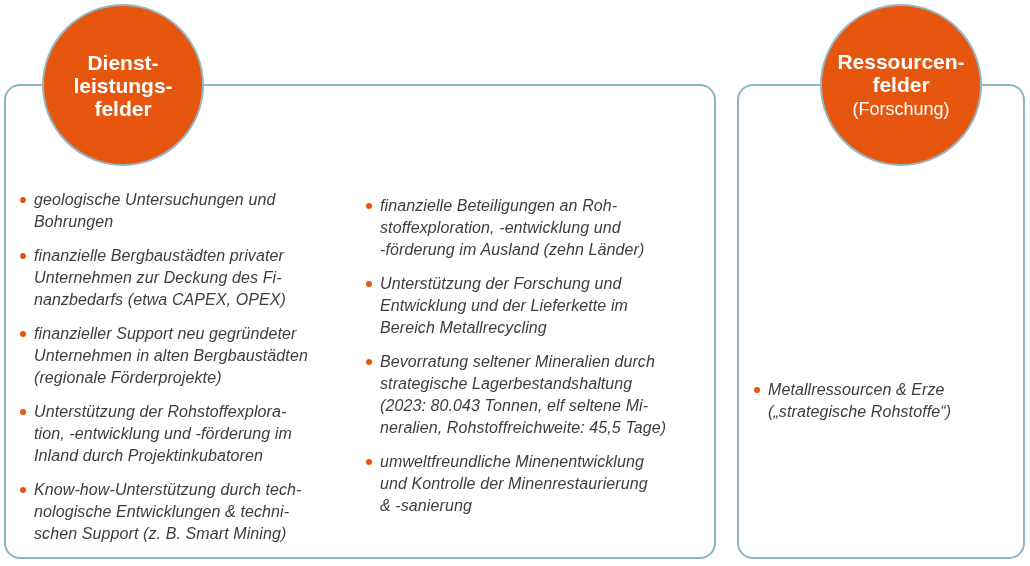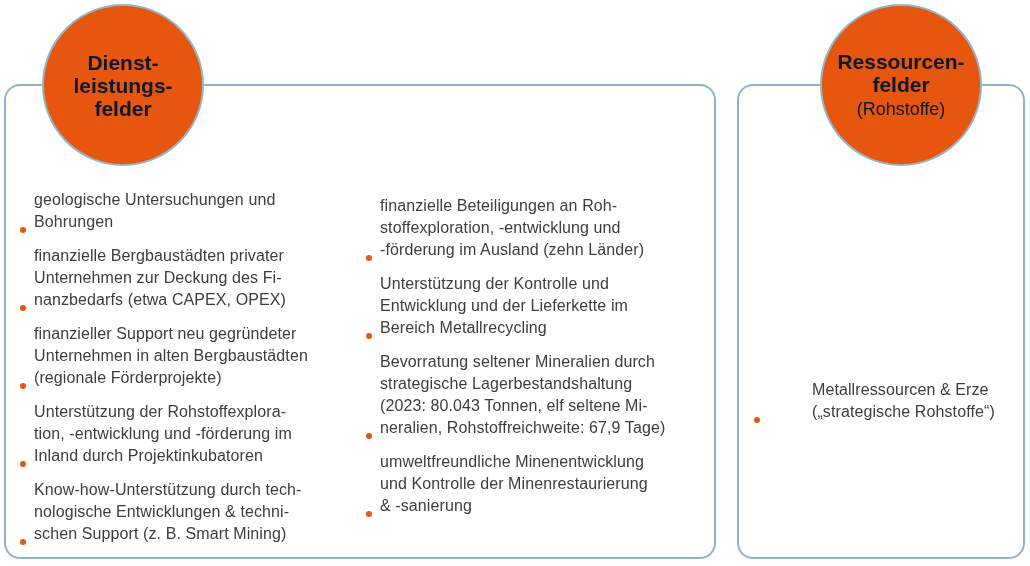--- a/index.html
+++ b/index.html
@@ -28,21 +28,21 @@
     height: 162px;
     border-radius: 50%;
     background: #e6560e;
     border: 2px solid #95b5c2;
     box-sizing: border-box;
     display: flex;
     flex-direction: column;
     align-items: center;
     justify-content: center;
     text-align: center;
-    color: #0f172a;
+    color: #ffffff;
   }
   .badge-services  { left: 42px;  top: 4px; }
   .badge-resources { left: 820px; top: 4px; }
   .badge-title {
     font-weight: bold;
     font-size: 21px;
     line-height: 23px;
     white-space: pre-line;
   }
   .badge-subtitle {
@@ -54,22 +54,22 @@
   .col {
     position: absolute;
     list-style: none;
     margin: 0;
     padding: 0;
   }
   .col-services-1 { left: 20px;  top: 189px; width: 342px; }
   .col-services-2 { left: 366px; top: 195px; width: 348px; }
   .col-resources  { left: 754px; top: 379px; width: 262px; }
 
-  .item { display: flex; align-items: flex-end; margin-bottom: 12px; }
-  .col-resources .item { margin-bottom: 14px; gap: 44px; }
+  .item { display: flex; align-items: flex-start; margin-bottom: 12px; font-style: italic; }
+  .col-resources .item { margin-bottom: 14px; }
   .dot {
     flex: 0 0 auto;
     width: 6px;
     height: 6px;
     border-radius: 50%;
     background: #e6560e;
     margin: 8px 8px 0 0;
   }
   .txt {
     font-size: 16px;
@@ -120,30 +120,30 @@
 
   <ul class="col col-services-2">
     <li class="item">
       <span class="dot"></span>
       <span class="txt">finanzielle Beteiligungen an Roh-
 stoffexploration, -entwicklung und
 -förderung im Ausland (zehn Länder)</span>
     </li>
     <li class="item">
       <span class="dot"></span>
-      <span class="txt">Unterstützung der Kontrolle und
+      <span class="txt">Unterstützung der Forschung und
 Entwicklung und der Lieferkette im
 Bereich Metallrecycling</span>
     </li>
     <li class="item">
       <span class="dot"></span>
       <span class="txt">Bevorratung seltener Mineralien durch
 strategische Lagerbestandshaltung
 (2023: 80.043 Tonnen, elf seltene Mi-
-neralien, Rohstoffreichweite: 67,9 Tage)</span>
+neralien, Rohstoffreichweite: 45,5 Tage)</span>
     </li>
     <li class="item">
       <span class="dot"></span>
       <span class="txt">umweltfreundliche Minenentwicklung
 und Kontrolle der Minenrestaurierung
 &amp; -sanierung</span>
     </li>
   </ul>
 
   <ul class="col col-resources">
@@ -156,16 +156,16 @@
 
   <div class="badge badge-services">
     <div class="badge-title">Dienst-
 leistungs-
 felder</div>
   </div>
 
   <div class="badge badge-resources">
     <div class="badge-title">Ressourcen-
 felder</div>
-    <div class="badge-subtitle">(Rohstoffe)</div>
+    <div class="badge-subtitle">(Forschung)</div>
   </div>
 
 </div>
 
 </body></html>

